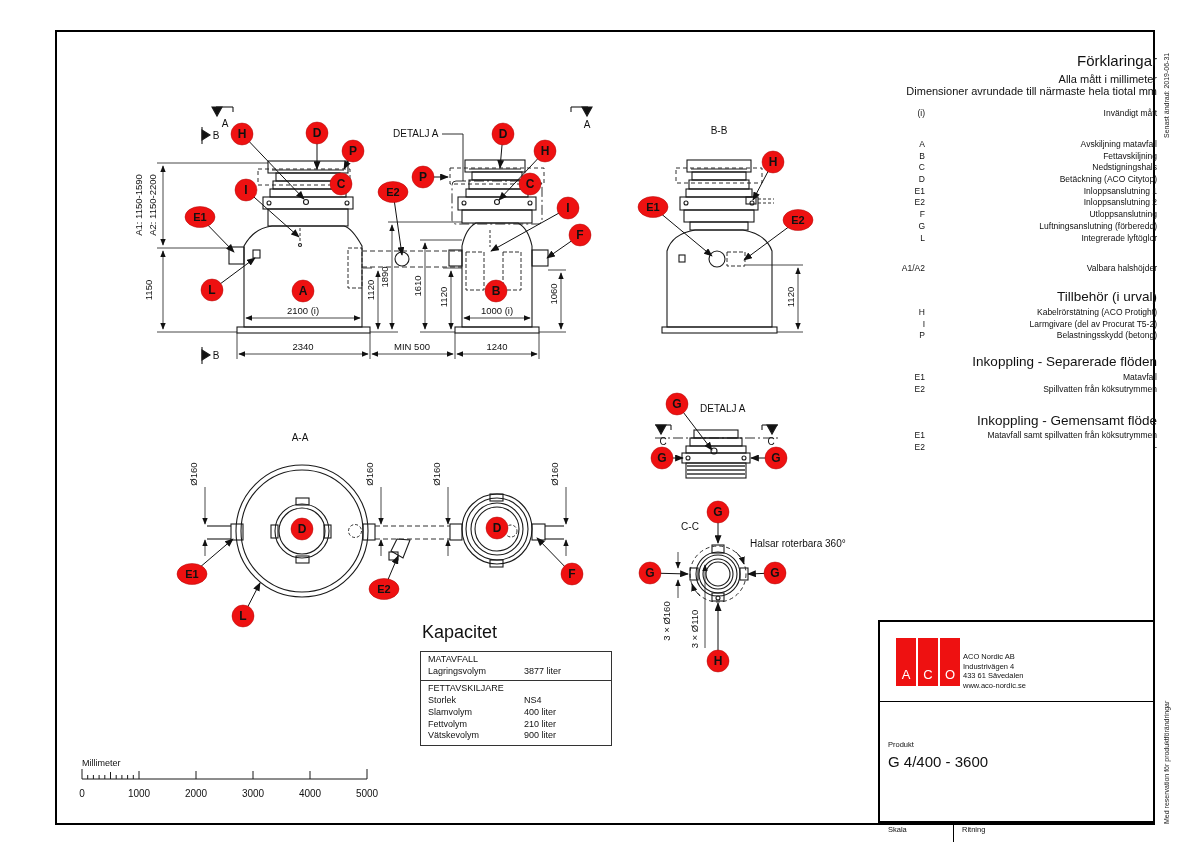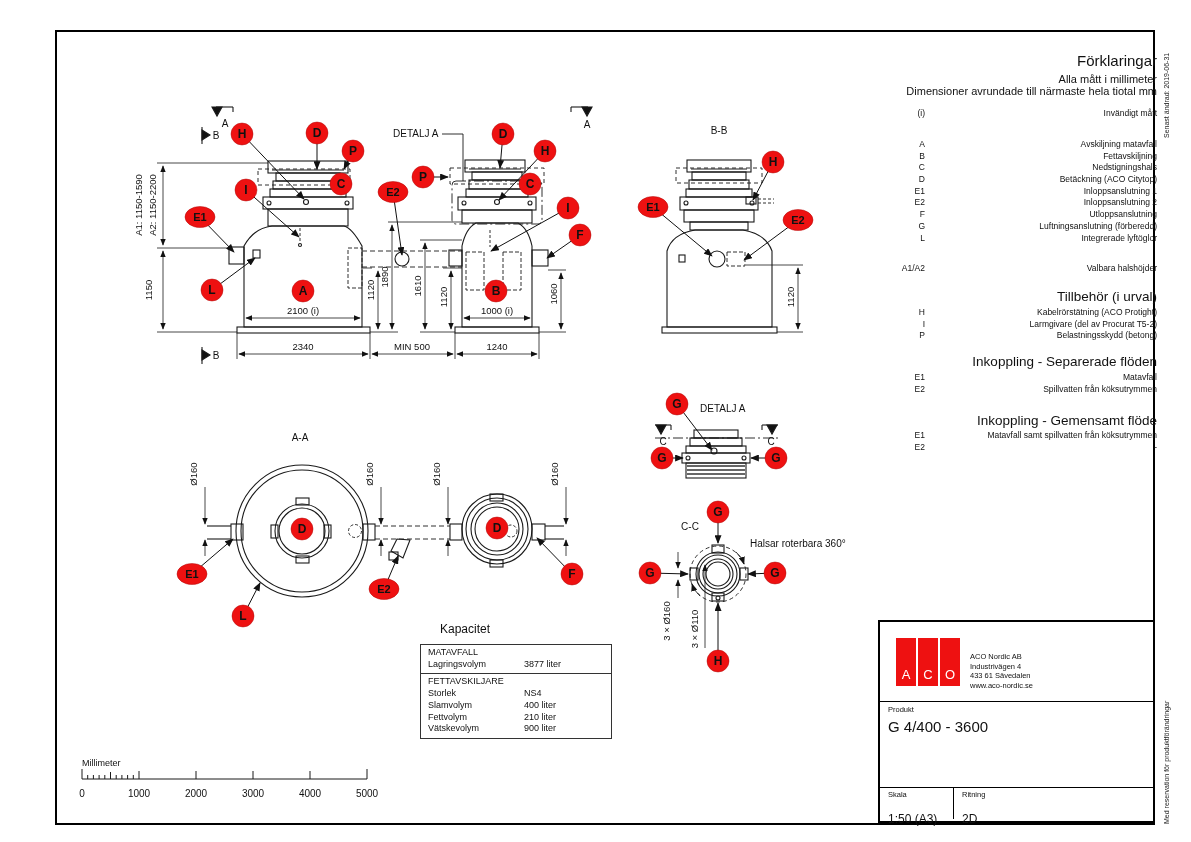--- a/index.html
+++ b/index.html
@@ -20,39 +20,39 @@
   #legend .abs { position:absolute; left:0; width:272px;text-align:right; }
   .lg-h1 { font-size:15px; }
   .lg-h2 { font-size:13.5px; }
   .lg-note { font-size:11px; line-height:12px; }
   .lrow { display:flex; height:11.7px; font-size:8.5px; line-height:11.7px; }
   .lrow .term { width:40px; flex:none; }
   .lrow .def  { flex:1; white-space:nowrap; }
 
   
   #kapacitet { position:absolute; left:420px; top:622px; width:192px; }
-  .kap-title { font-size:12px; margin:0 0 8px 20px; }
+  .kap-title { font-size:18px; margin:0 0 8px 2px; }
   .kap-box { border:1.2px solid #333; width:192px; }
   .kap-sec { padding:2px 0 3px 7px; }
   .kap-sec + .kap-sec { border-top:1.2px solid #333; }
   .krow { display:flex; font-size:9px; line-height:11.7px; }
   .krow .klabel { width:96px; flex:none; }
 
   
 
   
   #tblock { position:absolute; left:878px; top:620px; width:277px; height:203px;
             border:2px solid #000; background:#fff; }
   .tb-top { height:80px; border-bottom:1.5px solid #000; position:relative; }
   .tb-logo { position:absolute; left:16px; top:16px; display:flex; gap:2px; }
   .tb-logo .sq { width:20px; height:48px; background:var(--accent); color:#fff;
                  display:flex; align-items:flex-end; justify-content:center;
                  padding-bottom:4px; font-size:13px; }
-  .tb-company { position:absolute; left:90px; top:30px; font-size:7.5px; line-height:9.5px; }
-  .tb-mid { height:86px; border-bottom:1.5px solid #000; padding:3px 0 0 8px; }
+  .tb-company { position:absolute; left:83px; top:30px; font-size:7.5px; line-height:9.5px; }
+  .tb-mid { height:86px; border-bottom:1.5px solid #000; padding:3px 0 0 8px;margin-top:35px; }
   .tb-label { font-size:7.5px; }
   .tb-name { font-size:15px; line-height:19px; margin-top:3px; }
   .tb-bot { height:31px; display:flex; }
   .tb-cell { padding:2px 0 0 8px; }
   .tb-cell.skala { width:74px; flex:none; border-right:1.5px solid #000; }
   .tb-value { font-size:12px; margin-top:13px; }
 
   svg text { font-family:"Liberation Sans", sans-serif; fill:#111; }
 </style>
 </head>

